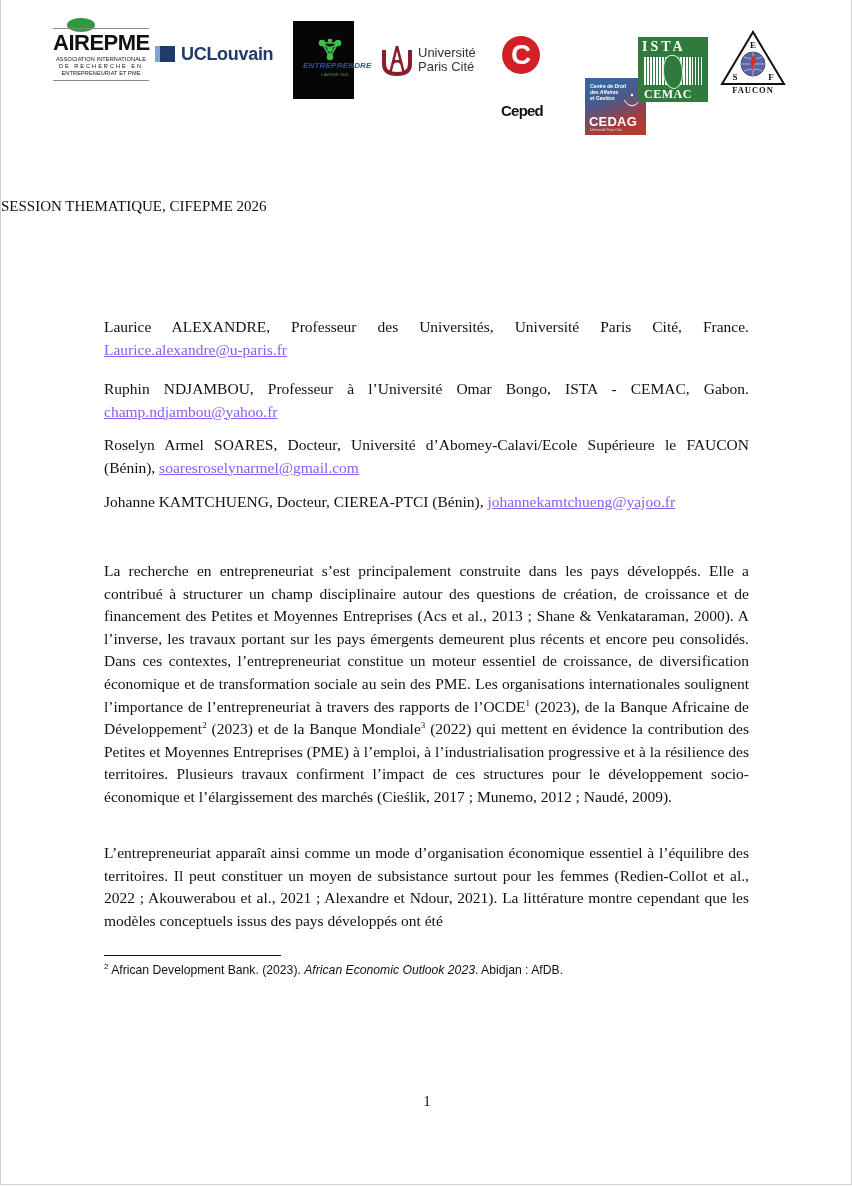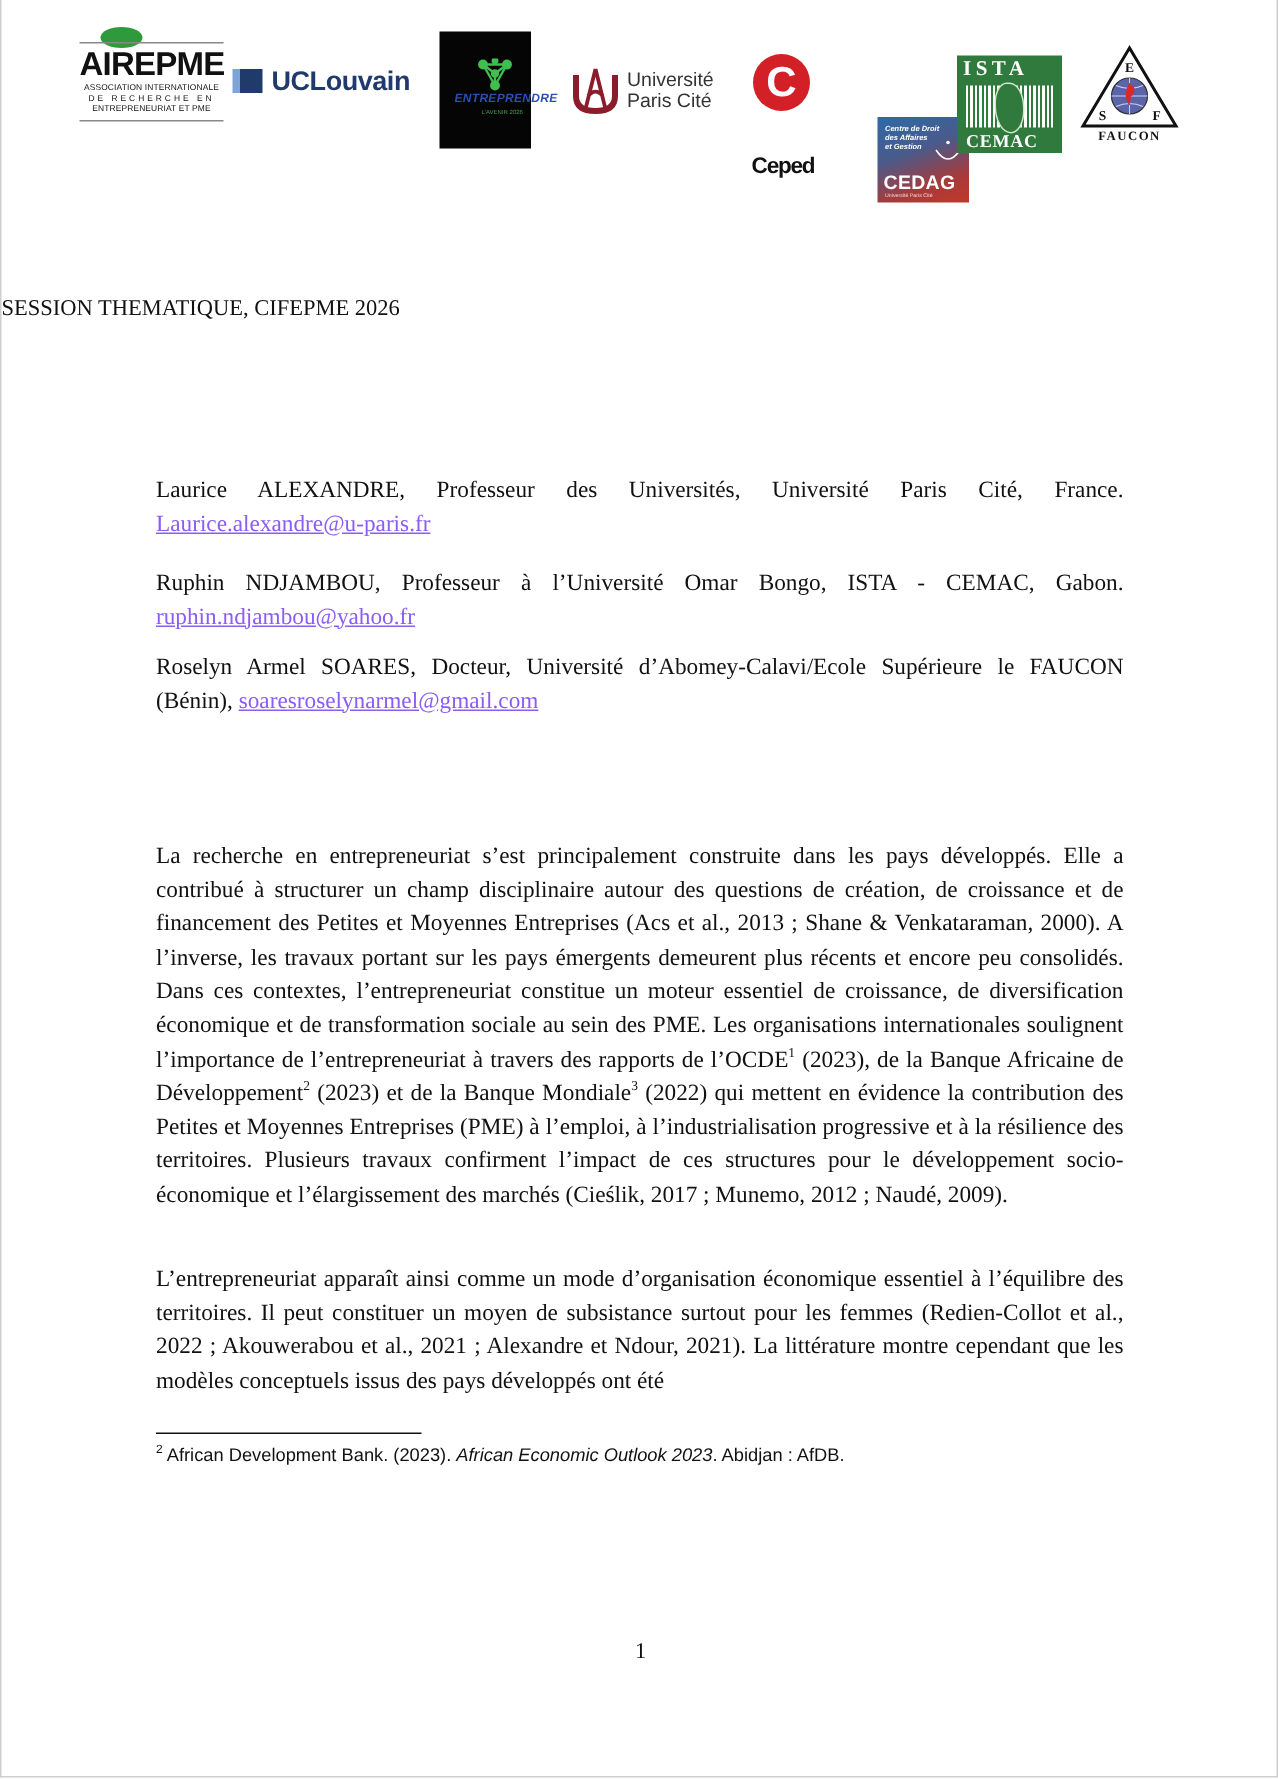--- a/index.html
+++ b/index.html
@@ -154,24 +154,27 @@
       </svg>
     </div>
   </div>
 
   <div class="title1 serif">SESSION THEMATIQUE, CIFEPME 2026</div>
 
   <div class="block serif" style="top:316px;">
     <span>Laurice ALEXANDRE, Professeur des Universités, Université Paris Cité, France. </span><a class="mail">Laurice.alexandre@u-paris.fr</a>
   </div>
   <div class="block serif" style="top:378px;">
-    <span>Ruphin NDJAMBOU, Professeur à l’Université Omar Bongo, ISTA - CEMAC, Gabon. </span><a class="mail">ruphin.ndjambou@yahoo.fr</a>
+    <span>Ruphin NDJAMBOU, Professeur à l’Université Omar Bongo, ISTA - CEMAC, Gabon. </span><a class="mail">champ.ndjambou@yahoo.fr</a>
   </div>
   <div class="block serif" style="top:434px;">
     <span>Roselyn Armel SOARES, Docteur, Université d’Abomey-Calavi/Ecole Supérieure le FAUCON (Bénin), </span><a class="mail">soaresroselynarmel@gmail.com</a>
+  </div>
+  <div class="block serif" style="top:491px;">
+    <span>Johanne KAMTCHUENG, Docteur, CIEREA-PTCI (Bénin), </span><a class="mail">johannekamtchueng@yajoo.fr</a>
   </div>
 
   <div class="block serif para" style="top:560px; line-height:22.6px;">
     <span>La recherche en entrepreneuriat s’est principalement construite dans les pays développés. Elle a contribué à structurer un champ disciplinaire autour des questions de création, de croissance et de financement des Petites et Moyennes Entreprises (Acs et al., 2013 ; Shane &amp; Venkataraman, 2000). A l’inverse, les travaux portant sur les pays émergents demeurent plus récents et encore peu consolidés. Dans ces contextes, l’entrepreneuriat constitue un moteur essentiel de croissance, de diversification économique et de transformation sociale au sein des PME. Les organisations internationales soulignent l’importance de l’entrepreneuriat à travers des rapports de l’OCDE</span><sup>1</sup><span> (2023), de la Banque Africaine de Développement</span><sup>2</sup><span> (2023) et de la Banque Mondiale</span><sup>3</sup><span> (2022) qui mettent en évidence la contribution des Petites et Moyennes Entreprises (PME) à l’emploi, à l’industrialisation progressive et à la résilience des territoires. Plusieurs travaux confirment l’impact de ces structures pour le développement socio-économique et l’élargissement des marchés (Cieślik, 2017 ; Munemo, 2012 ; Naudé, 2009).</span>
   </div>
 
   <div class="block serif para" style="top:842px; line-height:22.6px;">L’entrepreneuriat apparaît ainsi comme un mode d’organisation économique essentiel à l’équilibre des territoires. Il peut constituer un moyen de subsistance surtout pour les femmes (Redien-Collot et al., 2022 ; Akouwerabou et al., 2021 ; Alexandre et Ndour, 2021). La littérature montre cependant que les modèles conceptuels issus des pays développés ont été</div>
 
   <div class="fn-rule"></div>
   <div class="footnotes">

